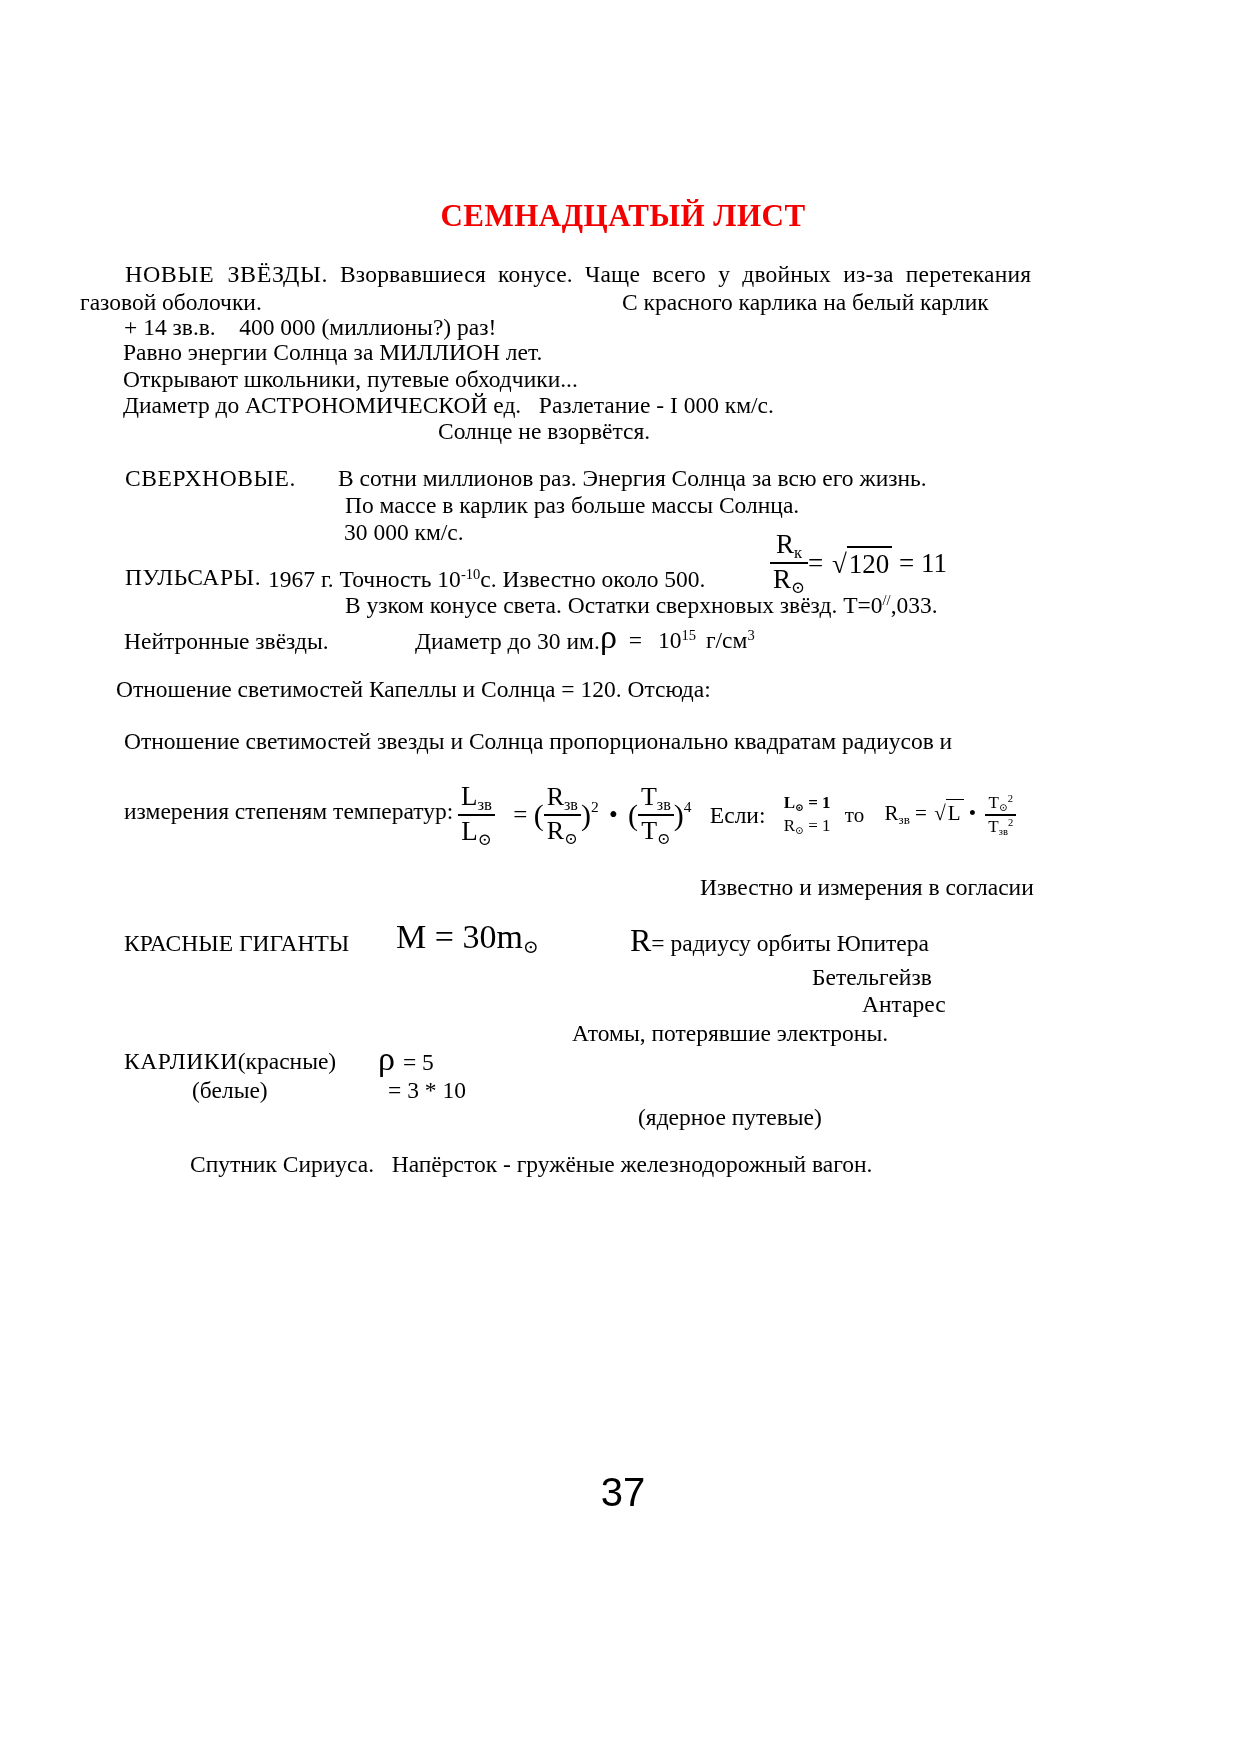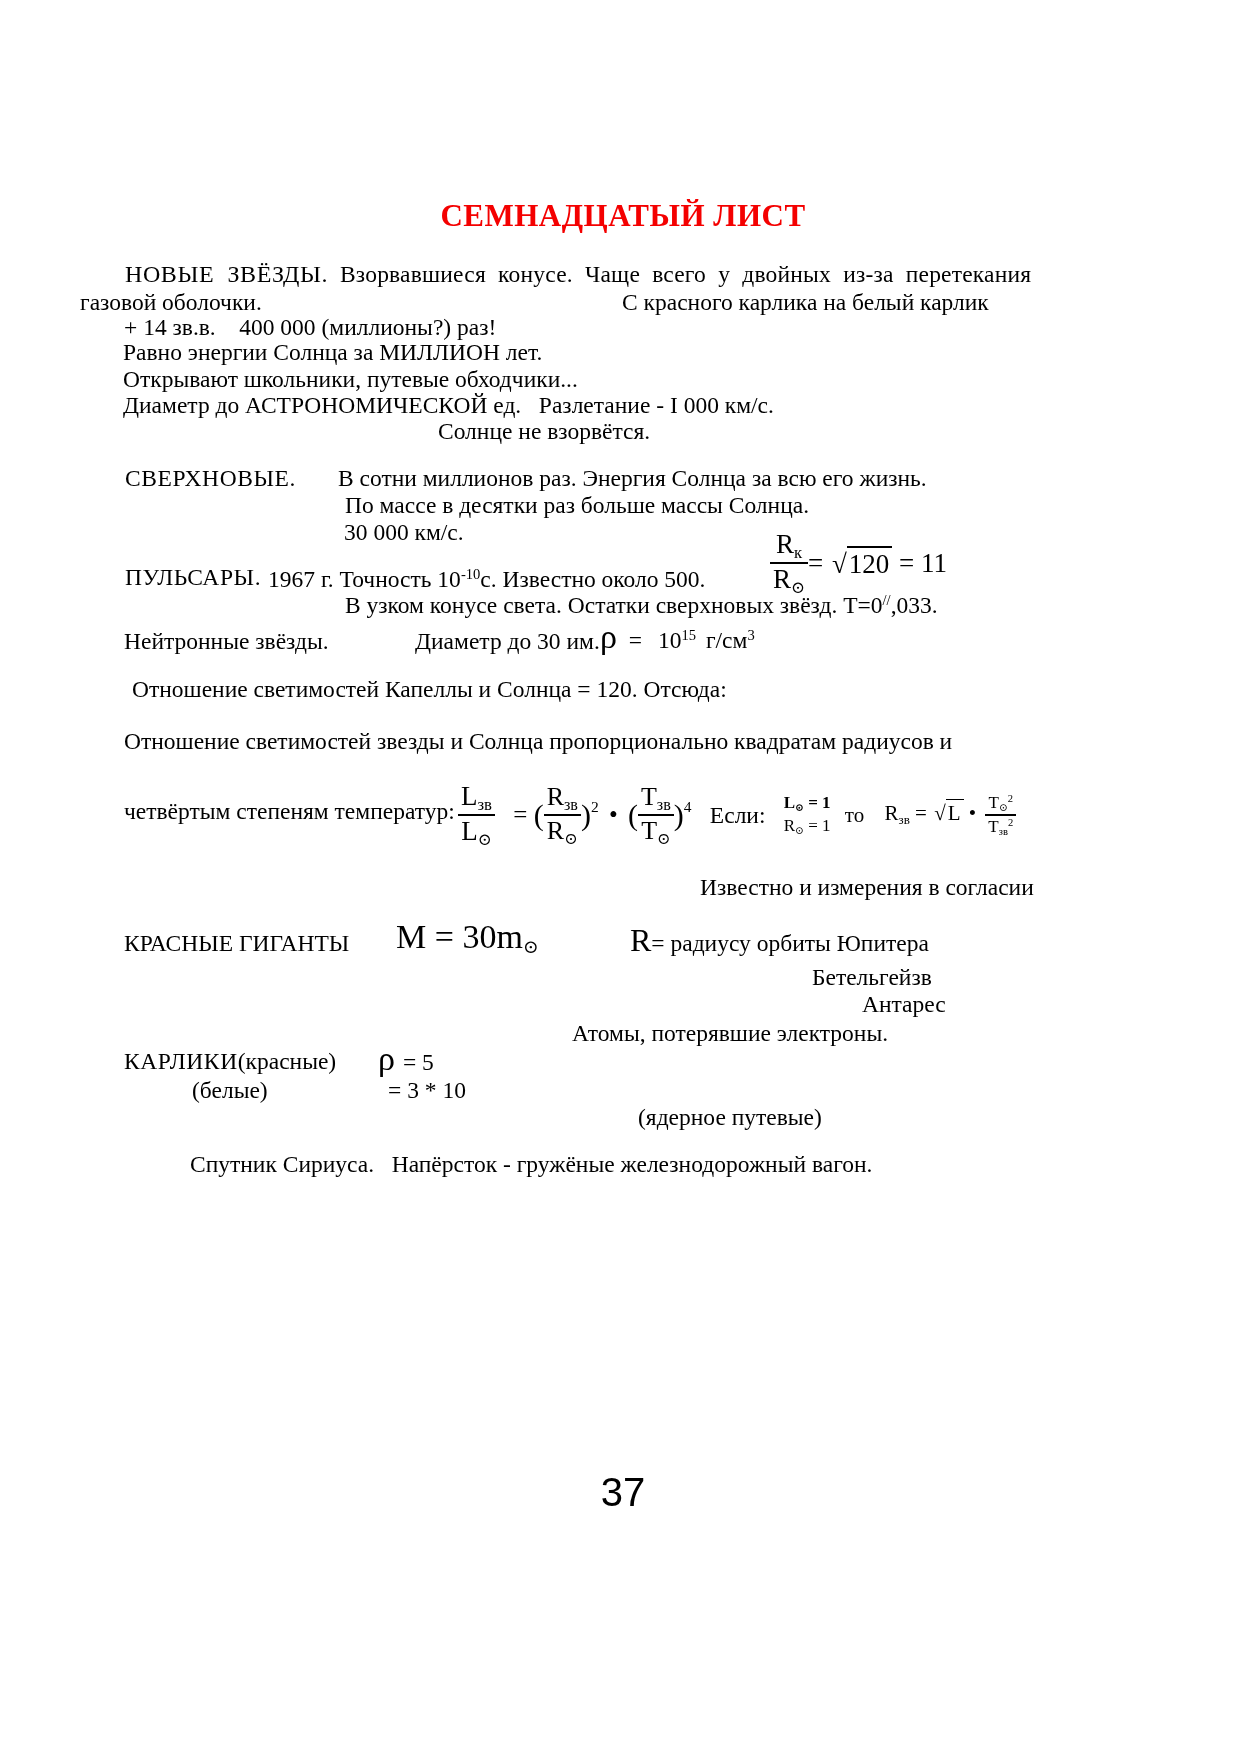--- a/index.html
+++ b/index.html
@@ -110,21 +110,21 @@
   <div class="ln" style="left:123px; top:368px;">Открывают школьники, путевые обходчики...</div>
 
   <div class="ln" style="left:123px; top:394px;">Диаметр до АСТРОНОМИЧЕСКОЙ ед.   Разлетание - I 000 км/с.</div>
 
   <div class="ln" style="left:438px; top:420px;">Солнце не взорвётся.</div>
 
   <div class="ln wide" style="left:125px; top:467px;">СВЕРХНОВЫЕ.</div>
 
   <div class="ln" style="left:338px; top:467px;">В сотни миллионов раз. Энергия Солнца за всю его жизнь.</div>
 
-  <div class="ln" style="left:345px; top:494px;">По массе в десятки раз больше массы Солнца.</div>
+  <div class="ln" style="left:345px; top:494px;">По массе в карлик раз больше массы Солнца.</div>
 
   <div class="ln" style="left:344px; top:521px;">30 000 км/с.</div>
 
   <div class="ln wide" style="left:125px; top:566px;">ПУЛЬСАРЫ.</div>
 
   <div class="math-block" style="left:268px; top:566px; font-size:23.5px;">
     <span>1967 г. Точность 10</span><span class="sup">-10</span><span>с.   Известно около 500.</span>
   </div>
 
   <div class="math-block" style="left:345px; top:592px; font-size:23.5px;">
@@ -145,25 +145,25 @@
 
   <div class="ln" style="left:415px; top:630px;">Диаметр до 30 им.</div>
 
   <div class="math-block" style="left:600px; top:618px; font-size:23.5px;">
     <span class="bigger" style="font-family:'Liberation Serif', serif;">ρ</span>
     <span style="padding-left:6px;">=</span>
     <span style="padding-left:10px;">10</span><span class="sup">15</span>
     <span style="padding-left:4px;">г/см</span><span class="sup">3</span>
   </div>
 
-  <div class="ln" style="left:132px; top:678px;">Отношение светимостей Капеллы и Солнца = 120. Отсюда:</div>
+  <div class="ln" style="left:116px; top:678px;">Отношение светимостей Капеллы и Солнца = 120. Отсюда:</div>
 
   <div class="ln" style="left:124px; top:730px;">Отношение светимостей звезды и Солнца пропорционально квадратам радиусов и</div>
 
-  <div class="ln" style="left:124px; top:800px;">четвёртым степеням температур:</div>
+  <div class="ln" style="left:124px; top:800px;">измерения степеням температур:</div>
 
   <div class="math-block" style="left:458px; top:782px; font-size:25px;">
 
     <span class="frac" style="font-size:27px;">
       <span class="num"><span>L</span><span class="sub">зв</span></span>
       <span class="den"><span>L</span><span class="sub">⊙</span></span>
     </span>
 
     <span style="vertical-align:middle; padding-left:12px;">=</span>
 

